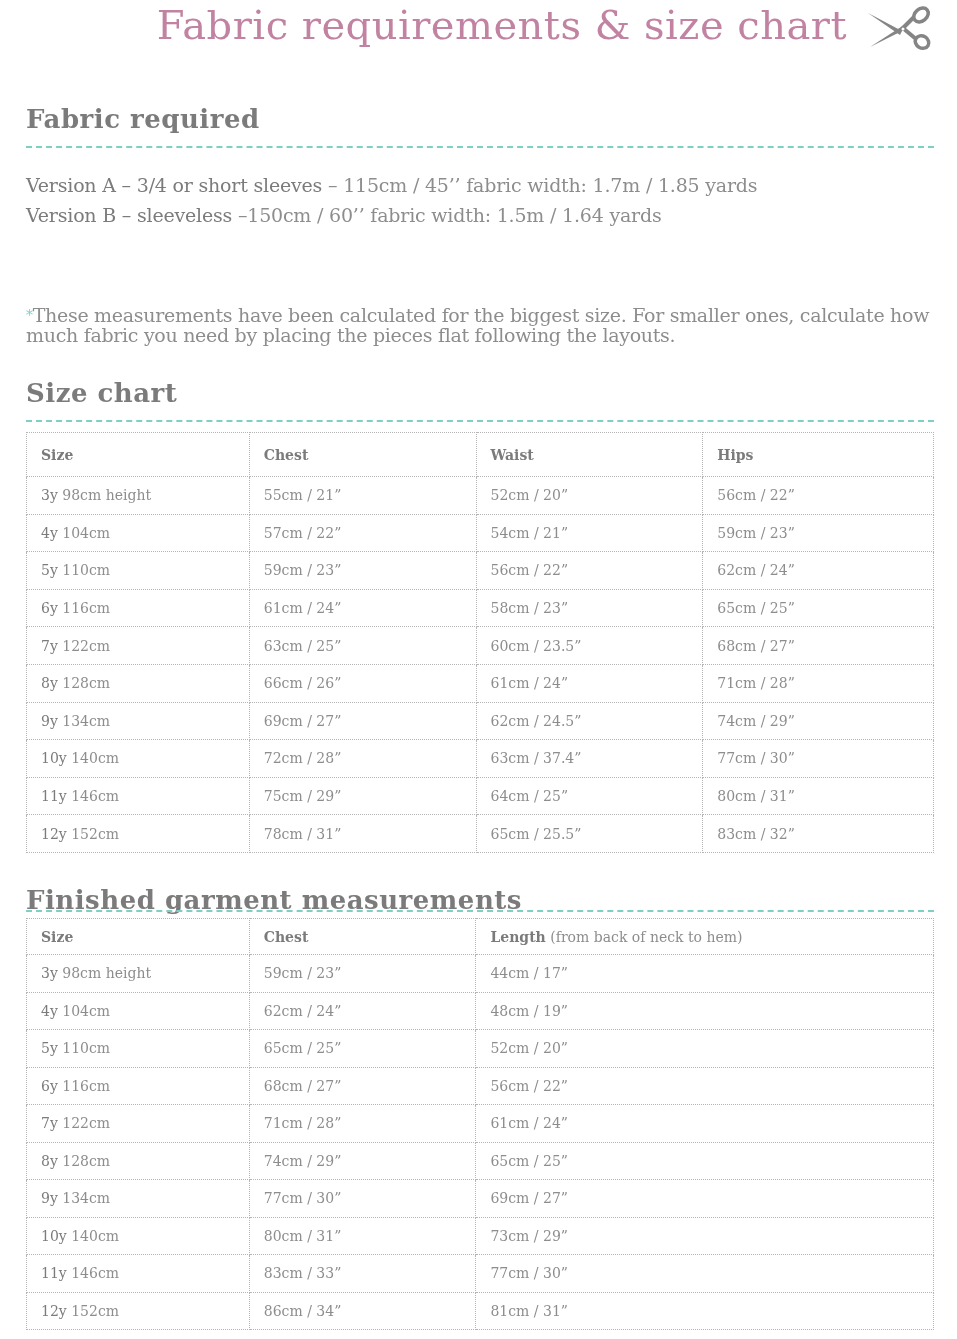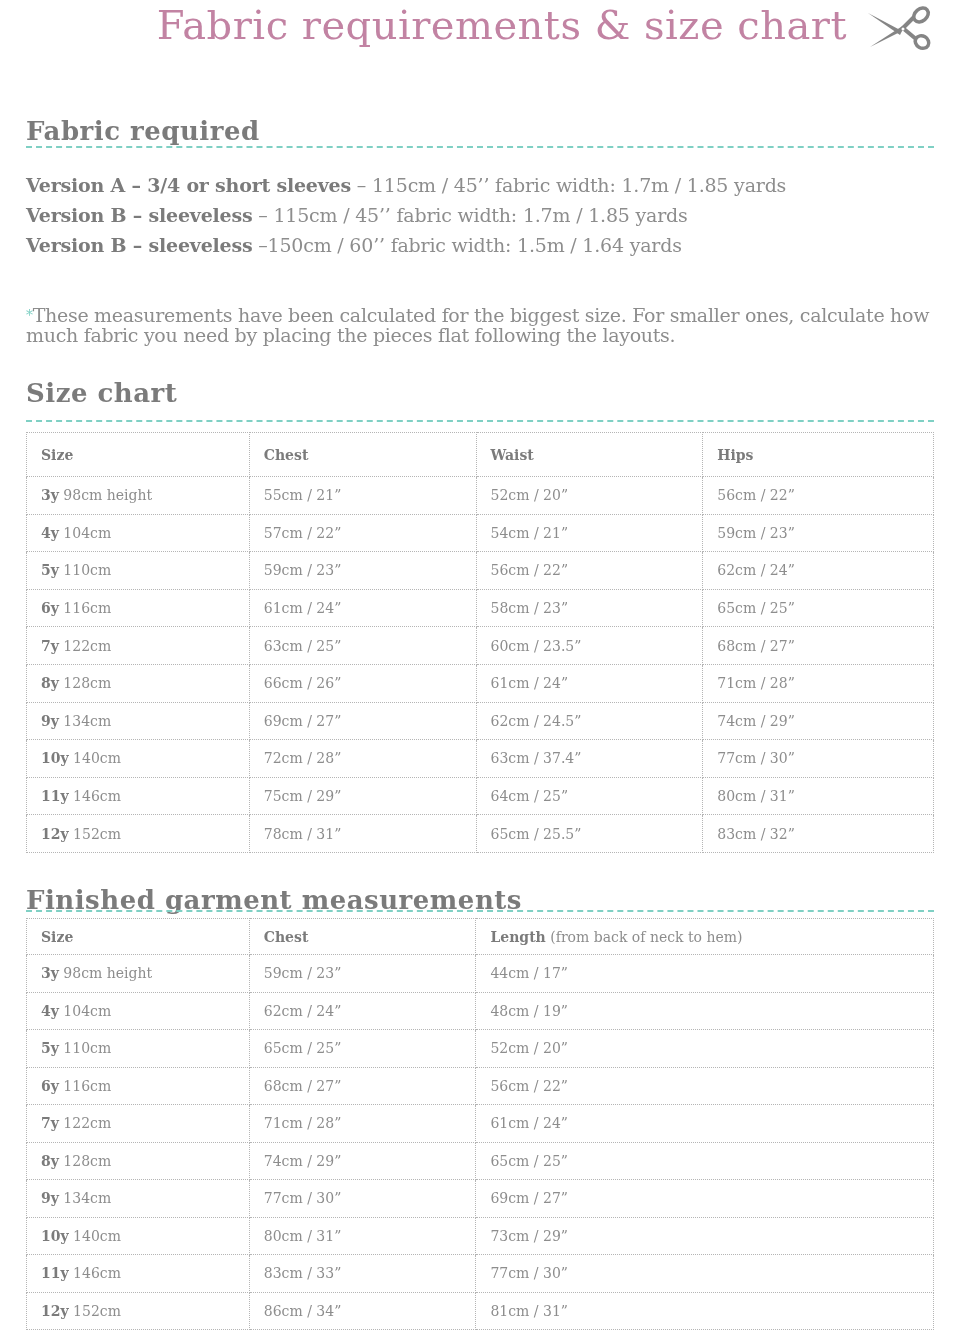--- a/index.html
+++ b/index.html
@@ -25,38 +25,38 @@
   .dash-rule {
     position: absolute; left: 26px; width: 908px; height: 0;
     border-top: 2px dashed #7fd0c4;
   }
 
   .req-list { position: absolute; left: 26px; top: 170px; width: 920px; }
   .req-line {
     font-size: 19px; line-height: 30px; white-space: nowrap; color: #8d8d8d;
     letter-spacing: -0.2px;
   }
-  .req-line .lbl { font-weight: bold; color: #7b7b7b; }
+  .req-line .lbl { font-weight: normal; color: #7b7b7b; }
 
   .note {
     position: absolute; left: 26px; top: 305px; width: 920px;
     font-size: 19px; line-height: 20px; color: #8d8d8d; letter-spacing: -0.3px;
   }
   .note .star { color: #7fd0c4; font-size: 14px; vertical-align: top; }
 
   table.grid {
     position: absolute; left: 26px; border-collapse: collapse;
     font-size: 14px; color: #8d8d8d;
   }
   table.grid td, table.grid th {
     border: 1px dotted #b5b5b5; padding: 0 0 0 14px; text-align: left;
     white-space: nowrap; font-weight: normal; vertical-align: middle;
   }
   table.grid th { font-weight: bold; color: #7b7b7b; }
-  table.grid td .yr { font-weight: bold; color: #7b7b7b; margin-top: 8px; }
+  table.grid td .yr { font-weight: normal; color: #7b7b7b; margin-top: 8px; }
   table.grid th .paren { font-weight: normal; color: #8d8d8d; }
 
   #size-table { top: 432px; width: 908px; }
   #size-table tr { height: 37.6px; }
   #size-table tr.head { height: 44px; }
 
   #finished-table { top: 918px; width: 908px; }
   #finished-table tr { height: 37.5px; }
   #finished-table tr.head { height: 36px; }
 </style>
@@ -69,26 +69,25 @@
     <path d="M2 8 L36 26 L34 30 Z" fill="#858585"></path>
     <path d="M4 42 L38 20 L40 24 Z" fill="#858585"></path>
     <path d="M36 24 L48 12" stroke="#858585" stroke-width="4" fill="none"></path>
     <ellipse cx="55" cy="10" rx="8" ry="6" transform="rotate(-40 55 10)" fill="none" stroke="#858585" stroke-width="3.5"></ellipse>
     <path d="M38 24 L50 34" stroke="#858585" stroke-width="4" fill="none"></path>
     <ellipse cx="56" cy="37" rx="7" ry="6" transform="rotate(30 56 37)" fill="none" stroke="#858585" stroke-width="3.5"></ellipse>
     <circle cx="37" cy="24" r="1.5" fill="#ffffff"></circle>
   </svg>
 </div>
 
-<div class="section-title" style="top:104px;margin-top:12px;">Fabric required</div>
+<div class="section-title" style="top:104px;">Fabric required</div>
 <div class="dash-rule" style="top:146px;"></div>
 
 <div class="req-list">
   <div class="req-line"><span class="lbl">Version A – 3/4 or short sleeves</span><span> – 115cm / 45’’ fabric width: 1.7m / 1.85 yards</span></div>
-  <div class="req-line"><span class="lbl">Version B – sleeveless</span><span> – 115cm / 45’’ fabric width: 1.7m / 1.85 yards</span></div>
   <div class="req-line"><span class="lbl">Version B – sleeveless</span><span> –150cm / 60’’ fabric width: 1.5m / 1.64 yards</span></div>
 </div>
 
 <div class="note"><span class="star">*</span><span>These measurements have been calculated for the biggest size. For smaller ones, calculate how much fabric you need by placing the pieces flat following the layouts.</span></div>
 
 <div class="section-title" style="top:378px;">Size chart</div>
 <div class="dash-rule" style="top:420px;"></div>
 
 <table class="grid" id="size-table">
   <colgroup>

